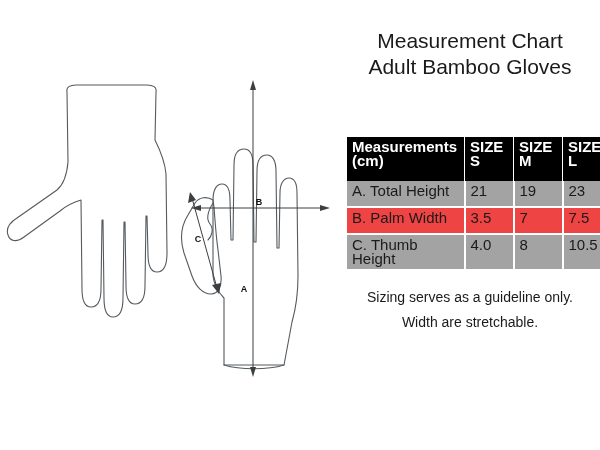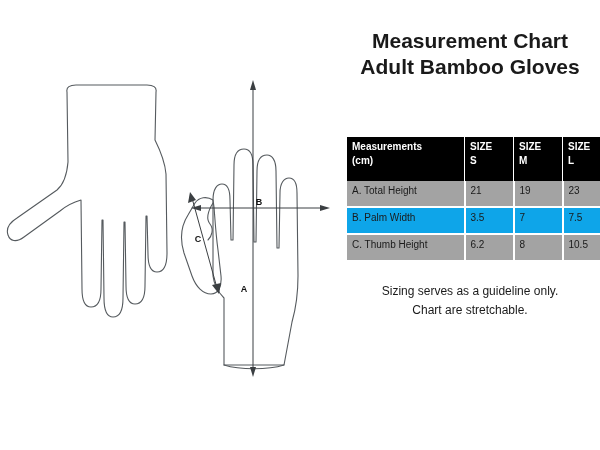--- a/index.html
+++ b/index.html
@@ -31,78 +31,79 @@
   #title-block {
     position: absolute;
     left: 345px;
     top: 28px;
     width: 250px;
     text-align: center;
   }
   .title-line {
     font-size: 21px;
     line-height: 26px;
-    font-weight: 700;
+    font-weight: 400;
     color: #1a1a1a;
     white-space: nowrap;
   }
 
   
   #measure-table {
     position: absolute;
     left: 347px;
     top: 137px;
     width: 241px;
     border-collapse: collapse;
     table-layout: fixed;
   }
   #measure-table td, #measure-table th {
     padding: 3px 0 3px 5px;
-    font-size: 10px;
+    font-size: 15px;
     line-height: 14px;
     text-align: left;
     vertical-align: top;
     font-weight: 400;
   }
   #measure-table thead th {
     background: #000000;
     color: #ffffff;
     font-weight: bold;
     height: 38px;
     vertical-align: top;
     border-right: 1px solid #ffffff;
   }
   #measure-table thead th:last-child { border-right: none; }
   .col-label { width: 112px; }
   .col-size  { width: 43px; }
   .hdr-sub { display: block; }
   #measure-table tbody tr.row-dark  td { background: #a3a3a3; }
-  #measure-table tbody tr.row-light td { background: #0ea5e9; }
+  #measure-table tbody tr.row-light td { background: #ef4444; }
   #measure-table tbody td {
     height: 19px;
     color: #1a1a1a;
     border-right: 2px solid #ffffff;
     border-bottom: 2px solid #ffffff;
   }
   #measure-table tbody td:last-child { border-right: none; }
   #measure-table tbody tr:last-child td { border-bottom: none; }
 
   
   #note-block {
     position: absolute;
     left: 345px;
     top: 282px;
     width: 250px;
     text-align: center;
   }
   .note-line {
-    font-size: 12px;
+    font-size: 14px;
     line-height: 19px;
     color: #1a1a1a;
     white-space: nowrap;
+    margin-top: 6px;
   }
 
   
   .glove-outline {
     fill: none;
     stroke: #555a5e;
     stroke-width: 1.1;
     stroke-linejoin: round;
     stroke-linecap: round;
   }
@@ -269,25 +270,25 @@
         <td>23</td>
       </tr>
       <tr class="row-light">
         <td>B. Palm Width</td>
         <td>3.5</td>
         <td>7</td>
         <td>7.5</td>
       </tr>
       <tr class="row-dark">
         <td>C. Thumb Height</td>
-        <td>6.2</td>
+        <td>4.0</td>
         <td>8</td>
         <td>10.5</td>
       </tr>
     </tbody>
   </table>
 
   <div id="note-block">
     <div class="note-line">Sizing serves as a guideline only.</div>
-    <div class="note-line">Chart are stretchable.</div>
+    <div class="note-line">Width are stretchable.</div>
   </div>
 
 </div>
 
 </body></html>

